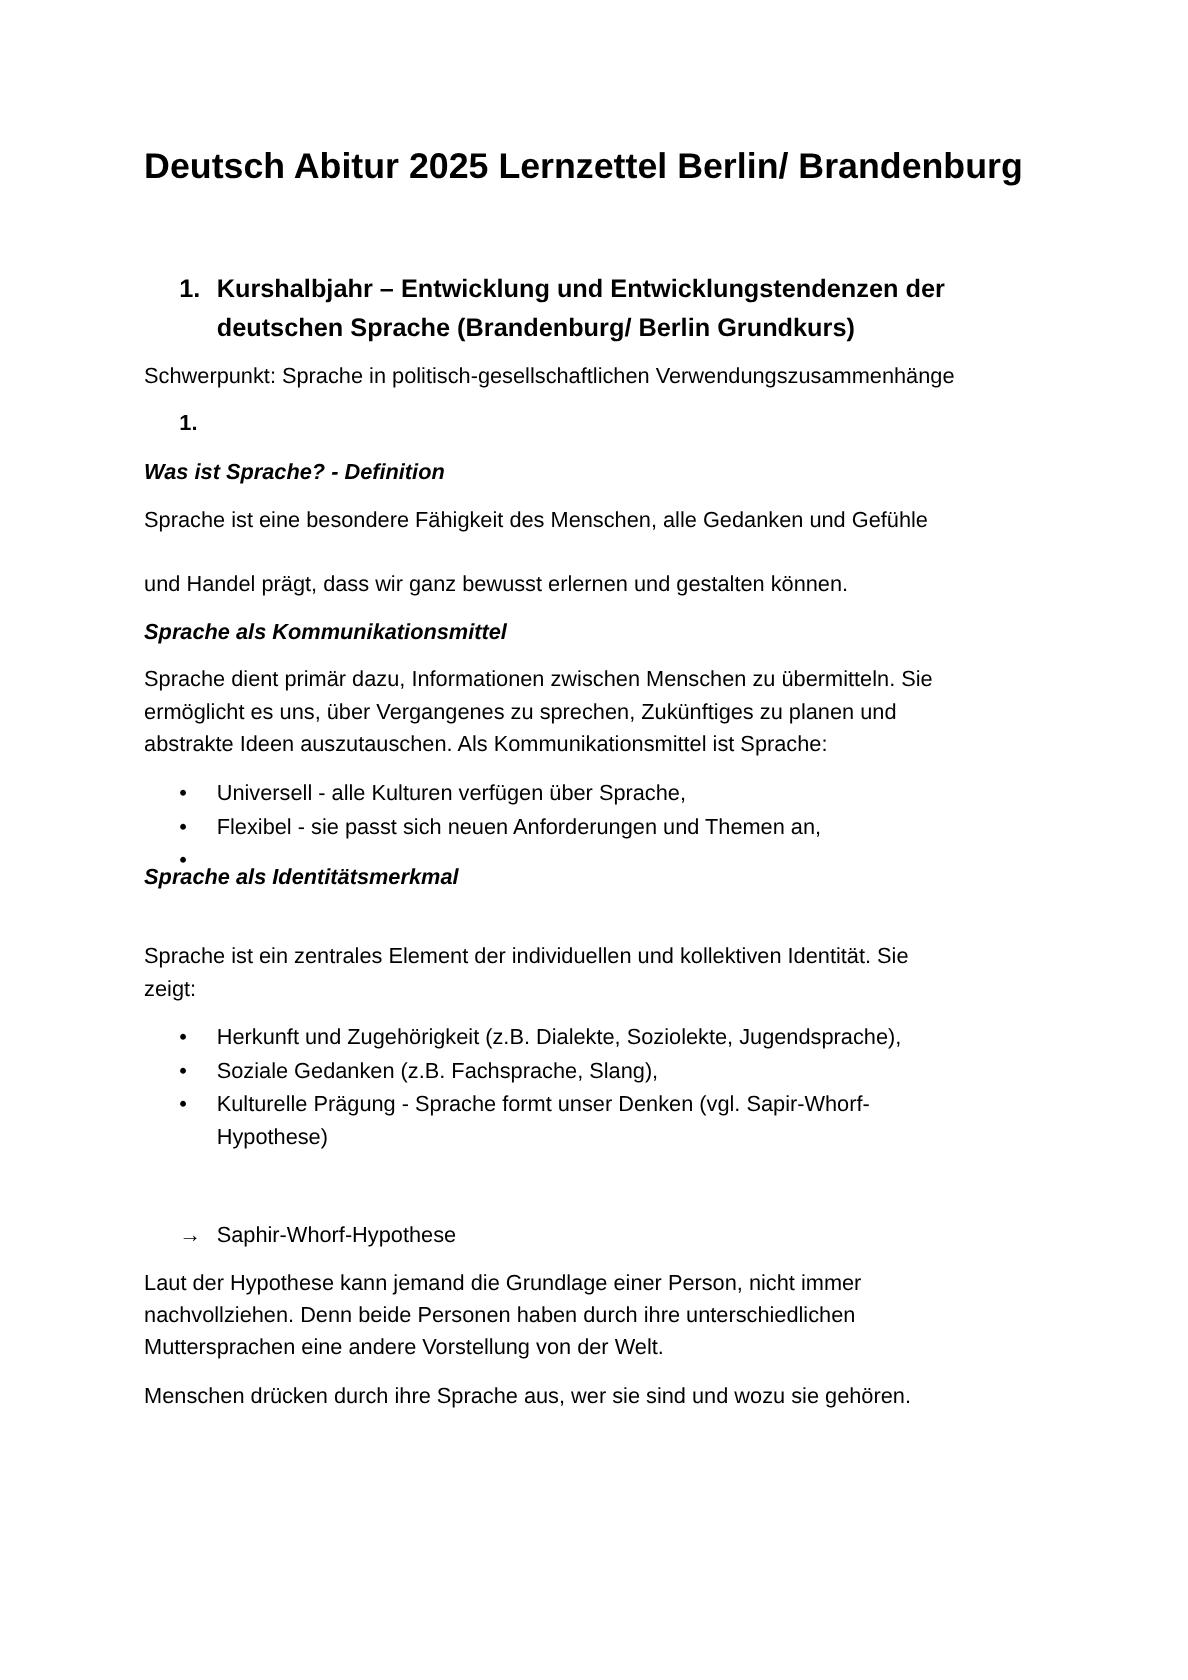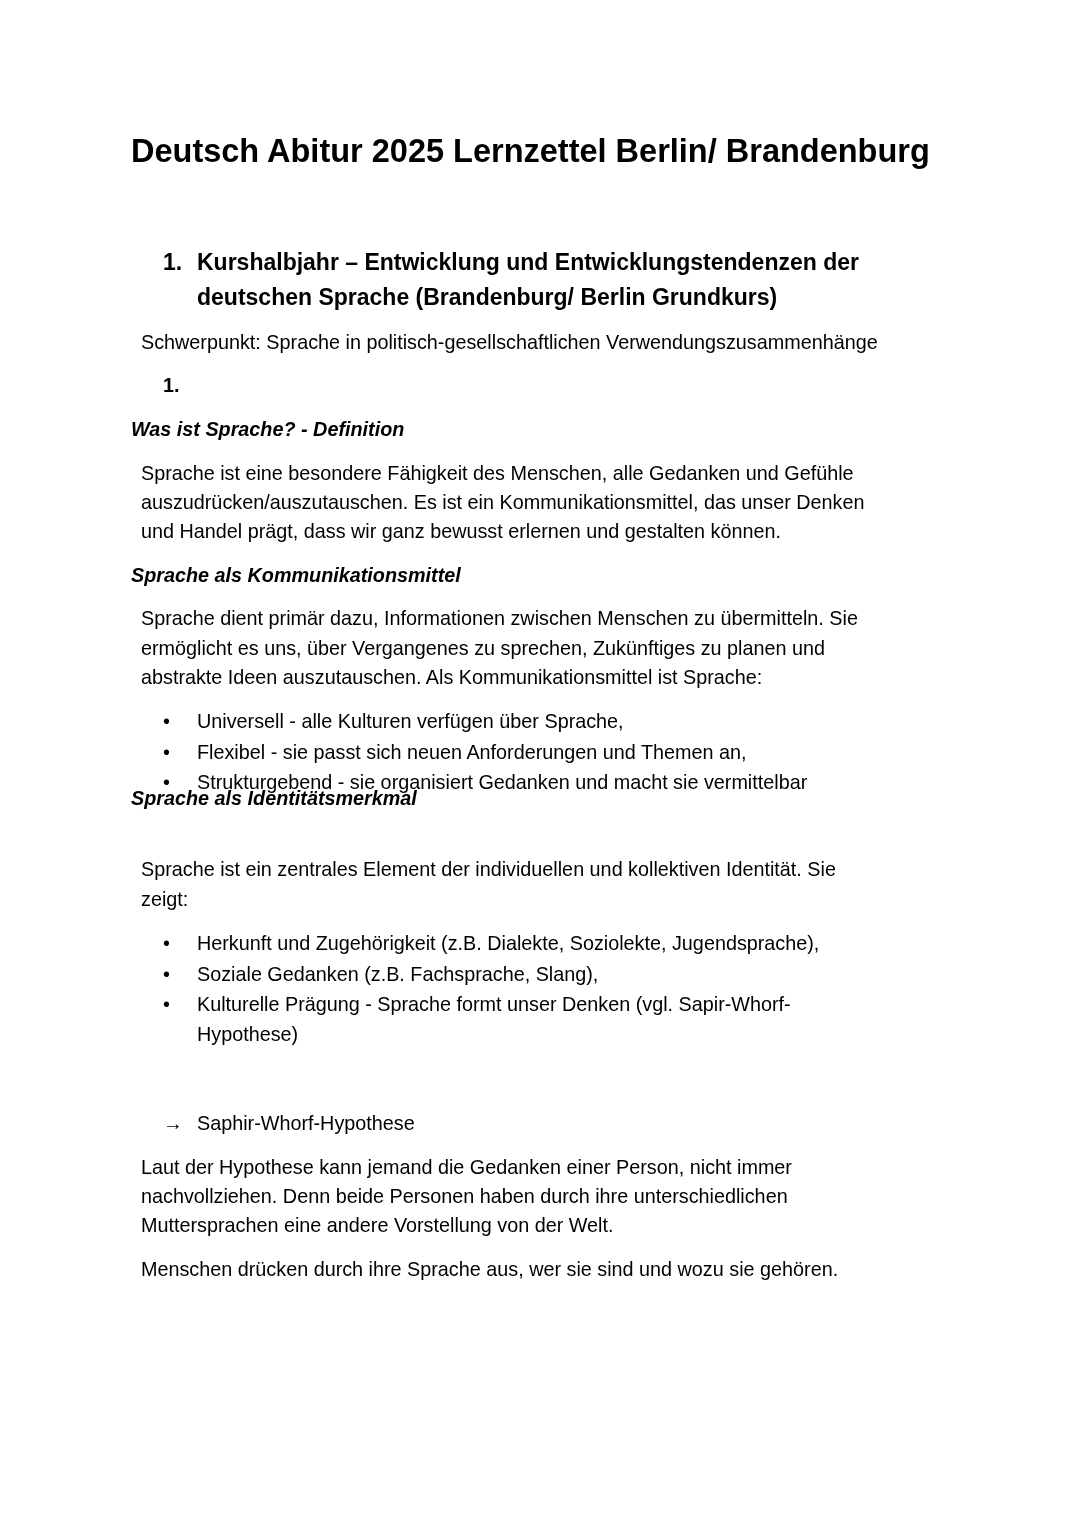--- a/index.html
+++ b/index.html
@@ -34,21 +34,21 @@
       font-weight: bold;
       line-height: 34px;
     }
     .h1-text {
       left: 197px;
       font-size: 23px;
       font-weight: bold;
       line-height: 34px;
     }
     .body-text {
-      left: 141px;
+      left: 131px;
       font-size: 19.8px;
       line-height: 29.5px;
     }
     .h2-num {
       left: 163px;
       font-size: 19.8px;
       font-weight: bold;
       line-height: 29.5px;
     }
     .h2-text {
@@ -90,49 +90,47 @@
   <div class="abs h1-num" style="top:245px">1.</div>
   <div class="abs h1-text" style="top:280px">deutschen Sprache (Brandenburg/ Berlin Grundkurs)</div>
   <div class="abs h1-text" style="top:245px">Kurshalbjahr – Entwicklung und Entwicklungstendenzen der</div>
 
   <div class="abs body-text" style="top:328px">Schwerpunkt: Sprache in politisch-gesellschaftlichen Verwendungszusammenhänge</div>
 
   <div class="abs h2-num" style="top:371px">1.</div>
 
   <div class="abs subhead" style="top:415px">Was ist Sprache? - Definition</div>
   <div class="abs body-text" style="top:459px">Sprache ist eine besondere Fähigkeit des Menschen, alle Gedanken und Gefühle</div>
-  <div class="abs body-text" style="top:488px">auszudrücken/auszutauschen. Es ist ein Kommunikationsmittel, das unser Denken</div>
   <div class="abs body-text" style="top:517px">und Handel prägt, dass wir ganz bewusst erlernen und gestalten können.</div>
 
   <div class="abs subhead" style="top:561px">Sprache als Kommunikationsmittel</div>
   <div class="abs body-text" style="top:634px">ermöglicht es uns, über Vergangenes zu sprechen, Zukünftiges zu planen und</div>
   <div class="abs body-text" style="top:604px">Sprache dient primär dazu, Informationen zwischen Menschen zu übermitteln. Sie</div>
   <div class="abs body-text" style="top:663px">abstrakte Ideen auszutauschen. Als Kommunikationsmittel ist Sprache:</div>
 
   <div class="abs bullet" style="top:707px">•</div>
   <div class="abs bullet-text" style="top:707px">Universell - alle Kulturen verfügen über Sprache,</div>
   <div class="abs bullet" style="top:738px">•</div>
   <div class="abs bullet-text" style="top:738px">Flexibel - sie passt sich neuen Anforderungen und Themen an,</div>
   <div class="abs bullet" style="top:768px">•</div>
-  <div class="abs bullet-text" style="top:768px">Strukturgebend - sie organisiert Gedanken und macht sie vermittelbar</div>
 
   <div class="abs subhead" style="top:784px">Sprache als Identitätsmerkmal</div>
   <div class="abs body-text" style="top:855px">Sprache ist ein zentrales Element der individuellen und kollektiven Identität. Sie</div>
   <div class="abs body-text" style="top:885px">zeigt:</div>
 
   <div class="abs bullet" style="top:929px">•</div>
   <div class="abs bullet-text" style="top:929px">Herkunft und Zugehörigkeit (z.B. Dialekte, Soziolekte, Jugendsprache),</div>
   <div class="abs bullet" style="top:960px">•</div>
   <div class="abs bullet-text" style="top:960px">Soziale Gedanken (z.B. Fachsprache, Slang),</div>
   <div class="abs bullet" style="top:990px">•</div>
   <div class="abs bullet-text" style="top:990px">Kulturelle Prägung - Sprache formt unser Denken (vgl. Sapir-Whorf-</div>
   <div class="abs bullet-text" style="top:1020px">Hypothese)</div>
 
   <div class="abs arrow" style="top:1109px">→</div>
   <div class="abs bullet-text" style="top:1109px">Saphir-Whorf-Hypothese</div>
 
-  <div class="abs body-text" style="top:1153px">Laut der Hypothese kann jemand die Gedanken einer Person, nicht immer</div>
+  <div class="abs body-text" style="top:1153px">Laut der Hypothese kann jemand die Grundlage einer Person, nicht immer</div>
   <div class="abs body-text" style="top:1182px">nachvollziehen. Denn beide Personen haben durch ihre unterschiedlichen</div>
   <div class="abs body-text" style="top:1211px">Muttersprachen eine andere Vorstellung von der Welt.</div>
 
   <div class="abs body-text" style="top:1255px">Menschen drücken durch ihre Sprache aus, wer sie sind und wozu sie gehören.</div>
 
 </div>
 
 </body></html>

